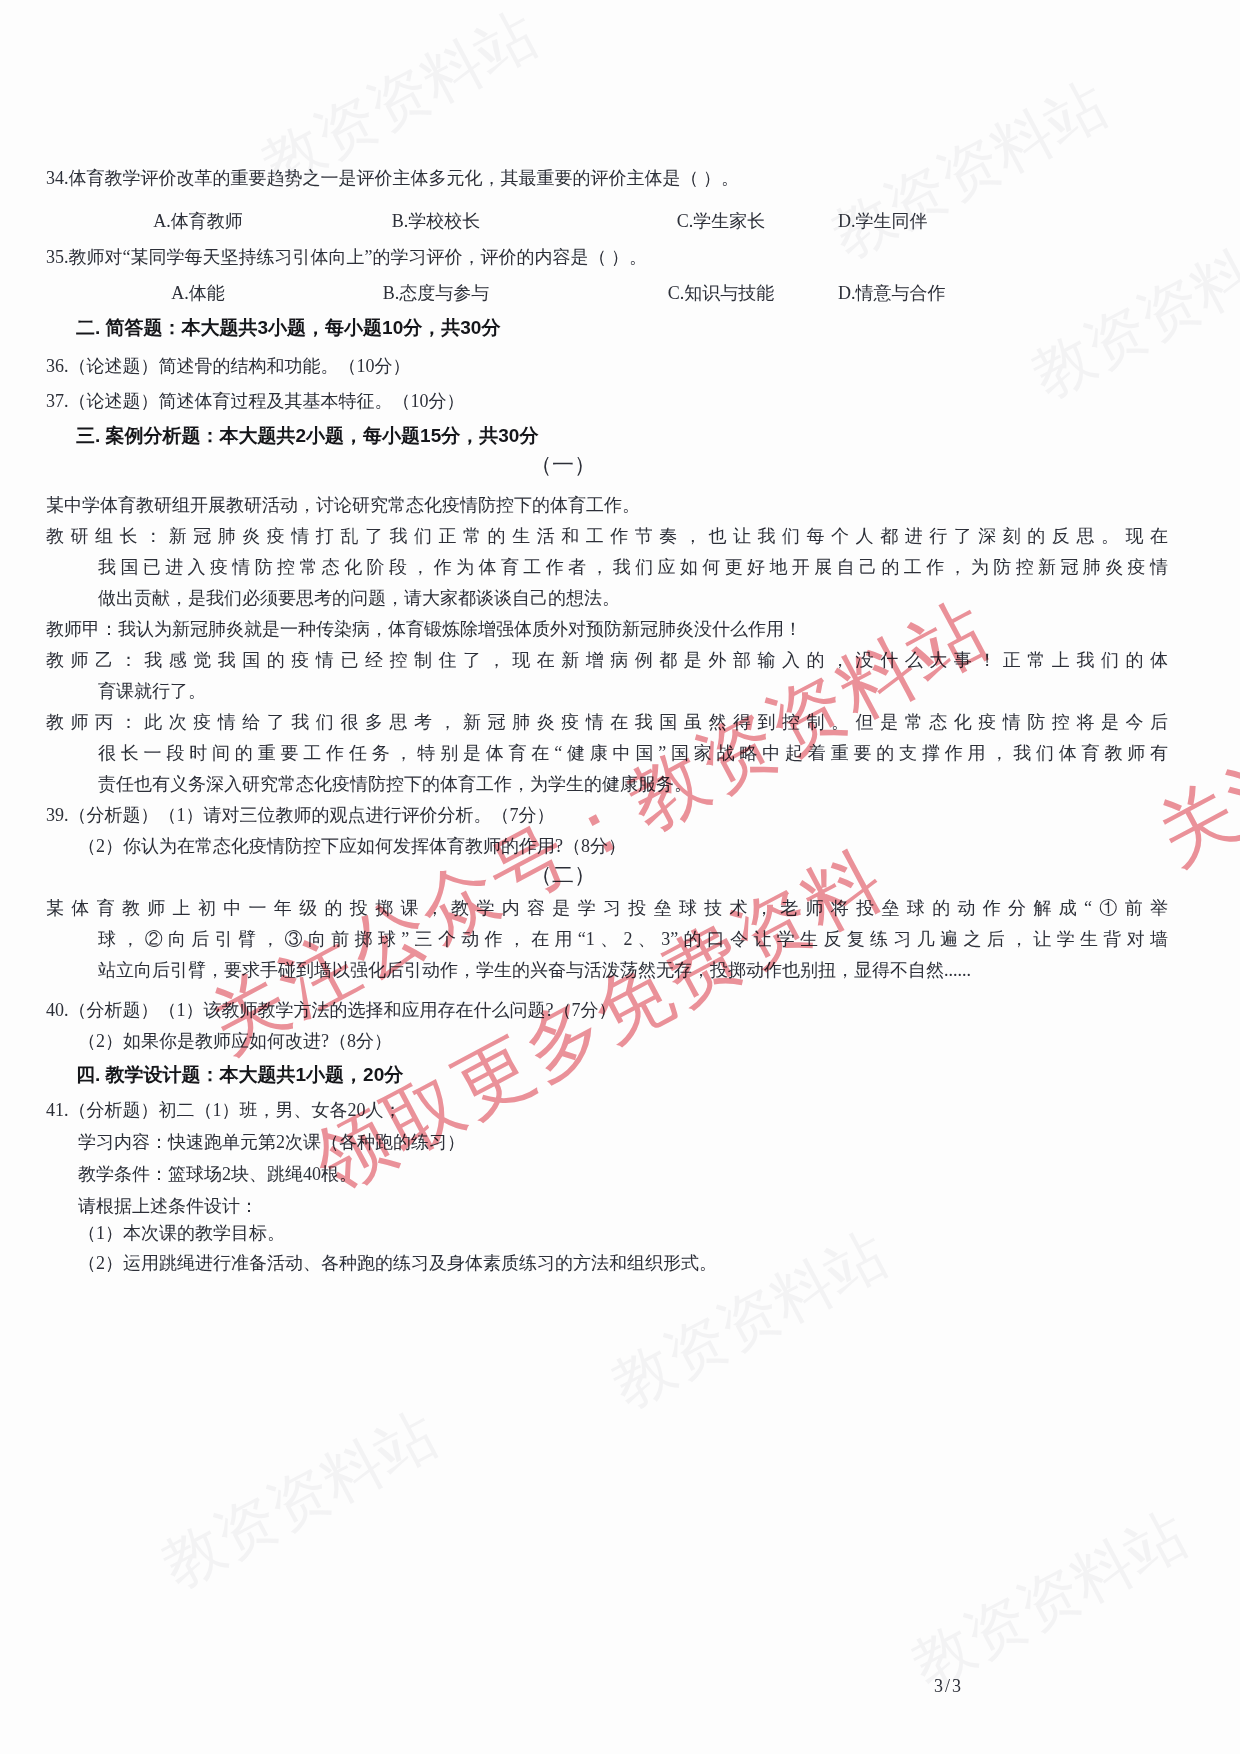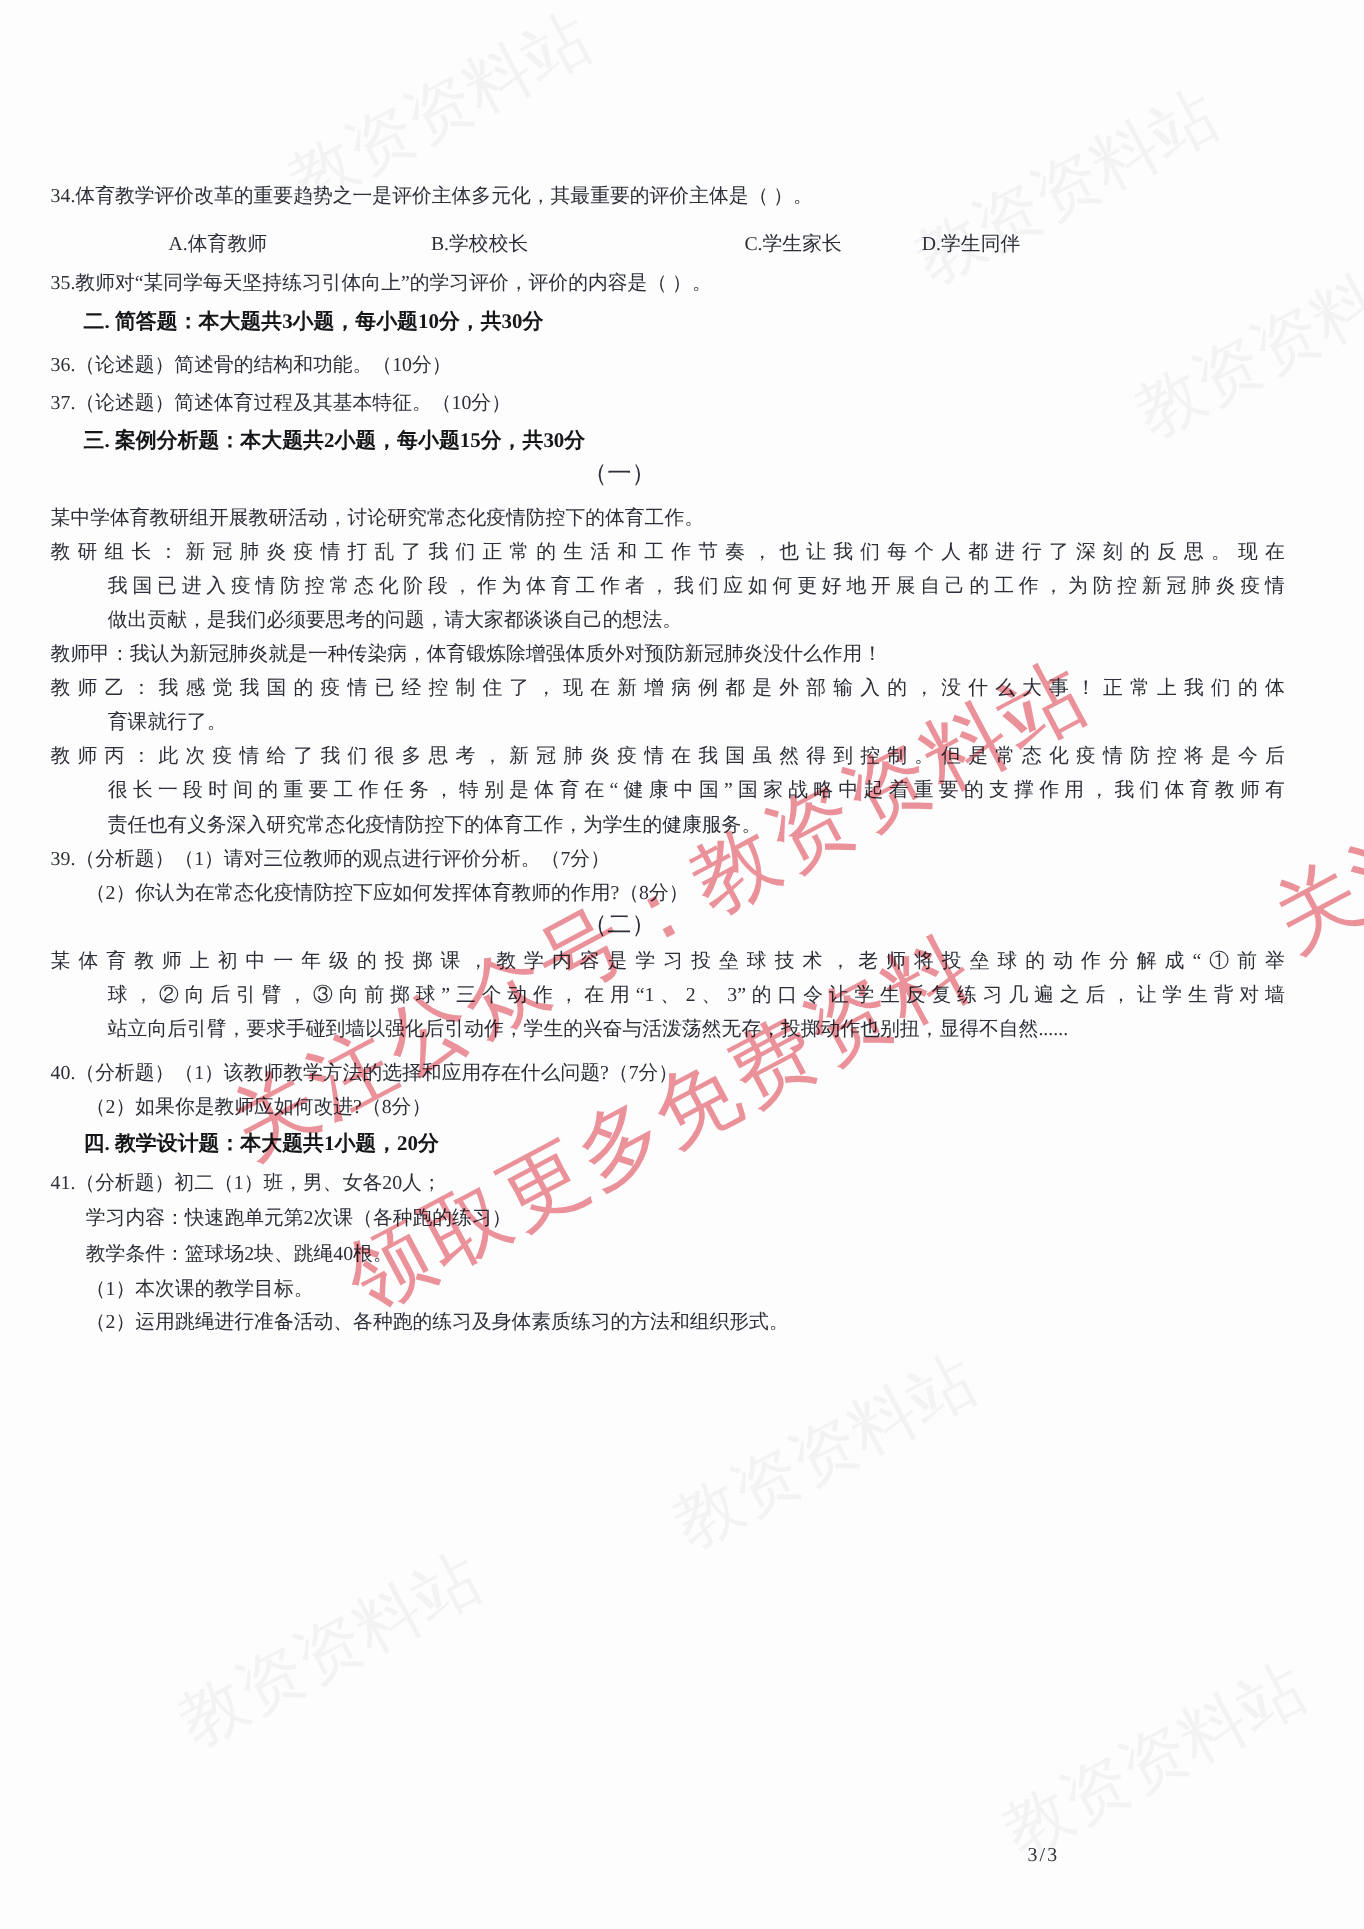--- a/index.html
+++ b/index.html
@@ -13,21 +13,21 @@
     font-size:18px;
   }
   .content {
     position:absolute; top:166px; left:0;
     width:1240px;
     padding:0;
     box-sizing:border-box;
   }
   .ln { display:block; line-height:24px; padding-left:46px; padding-right:72px; white-space:nowrap; }
   .heading {
-    font-family:Liberation Serif, serif;
+    font-family:Liberation Sans, sans-serif;
     font-weight:bold; color:#15161a; font-size:19px;
     padding-left:76px;
   }
   .opts { display:flex; padding-left:80px;text-align:center; }
   .opts span { display:block; }
   .opts .c1 { width:236px; } .opts .c2 { width:240px; } .opts .c3 { width:234px;margin-left:48px; }
   .case-title {
     font-size:22px; line-height:28px;
     width:1080px; text-align:center; padding-left:46px; padding-right:0;
     box-sizing:border-box;
@@ -66,20 +66,26 @@
 
     <div class="ln" style="height:43px">34.体育教学评价改革的重要趋势之一是评价主体多元化，其最重要的评价主体是（  ）。</div>
     <div class="ln opts" style="height:36px">
       <span class="c1">A.体育教师</span>
       <span class="c2">B.学校校长</span>
       <span class="c3">C.学生家长</span>
       <span class="c4">D.学生同伴</span>
     </div>
 
     <div class="ln" style="height:36px">35.教师对“某同学每天坚持练习引体向上”的学习评价，评价的内容是（  ）。</div>
+    <div class="ln opts" style="height:35px">
+      <span class="c1">A.体能</span>
+      <span class="c2">B.态度与参与</span>
+      <span class="c3">C.知识与技能</span>
+      <span class="c4">D.情意与合作</span>
+    </div>
 
     <div class="ln heading" style="height:38px">二. 简答题：本大题共3小题，每小题10分，共30分</div>
     <div class="ln" style="height:35px">36.（论述题）简述骨的结构和功能。（10分）</div>
     <div class="ln" style="height:35px">37.（论述题）简述体育过程及其基本特征。（10分）</div>
 
     <div class="ln heading" style="height:27px">三. 案例分析题：本大题共2小题，每小题15分，共30分</div>
     <div class="ln case-title" style="height:42px">（一）</div>
 
     <div class="ln first" style="height:31px">某中学体育教研组开展教研活动，讨论研究常态化疫情防控下的体育工作。</div>
     <div class="ln first j" style="height:31px">教研组长：新冠肺炎疫情打乱了我们正常的生活和工作节奏，也让我们每个人都进行了深刻的反思。现在</div>
@@ -100,20 +106,21 @@
     <div class="ln cont j" style="height:31px">球，②向后引臂，③向前掷球”三个动作，在用“1、2、3”的口令让学生反复练习几遍之后，让学生背对墙</div>
     <div class="ln cont" style="height:40px">站立向后引臂，要求手碰到墙以强化后引动作，学生的兴奋与活泼荡然无存，投掷动作也别扭，显得不自然......</div>
 
     <div class="ln" style="height:31px">40.（分析题）（1）该教师教学方法的选择和应用存在什么问题?（7分）</div>
     <div class="ln sub" style="height:34px">（2）如果你是教师应如何改进?（8分）</div>
 
     <div class="ln heading" style="height:35px">四. 教学设计题：本大题共1小题，20分</div>
     <div class="ln" style="height:32px">41.（分析题）初二（1）班，男、女各20人；</div>
     <div class="ln sub" style="height:32px">学习内容：快速跑单元第2次课（各种跑的练习）</div>
     <div class="ln sub" style="height:32px">教学条件：篮球场2块、跳绳40根。</div>
+    <div class="ln sub" style="height:27px">请根据上述条件设计：</div>
     <div class="ln sub" style="height:30px">（1）本次课的教学目标。</div>
     <div class="ln sub" style="height:30px">（2）运用跳绳进行准备活动、各种跑的练习及身体素质练习的方法和组织形式。</div>
   </div>
 
   <div class="wm-gray" style="left:250px; top:60px;">教资资料站</div>
   <div class="wm-gray" style="left:820px; top:130px;">教资资料站</div>
   <div class="wm-gray" style="left:1020px; top:270px;">教资资料站</div>
   <div class="wm-gray" style="left:600px; top:1280px;">教资资料站</div>
   <div class="wm-gray" style="left:150px; top:1460px;">教资资料站</div>
   <div class="wm-gray" style="left:900px; top:1560px;">教资资料站</div>

